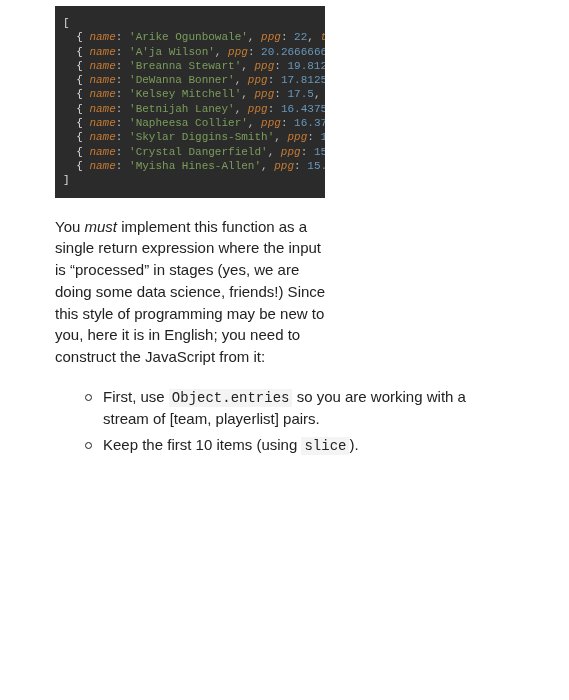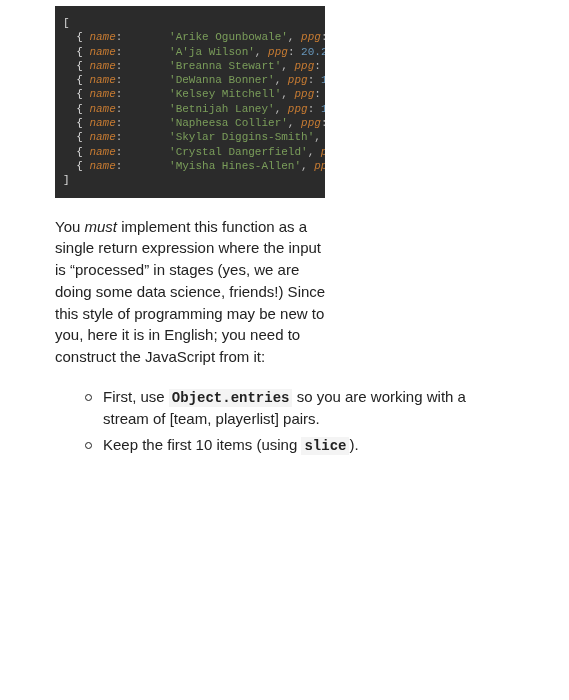--- a/index.html
+++ b/index.html
@@ -21,21 +21,21 @@
       font-size: 11px;
       line-height: 1.3;
       padding: 10px 8px;
       margin-bottom: 18px;
       white-space: pre;
       overflow: hidden;
       width: 270px;
     }
     .k-brace { color: #ddd; }
     .k-key   { color: #c77b32; font-style: italic; }
-    .k-str   { color: #7a9d5a; margin-left: 40px; }
+    .k-str   { color: #7a9d5a; }
     .k-num   { color: #6897bb; margin-top: 48px; }
     .k-punc  { color: #bbb; }
 
     .prose { width: 272px; }
     .prose p { margin-bottom: 18px; }
     .prose em { font-style: italic; }
     ul { list-style: none; margin-left: 30px; }
     ul li {
       position: relative;
       margin-bottom: 5px;
@@ -48,21 +48,20 @@
       width: 5px; height: 5px;
       border: 1px solid #222;
       border-radius: 50%;
       background: #fff;
     }
     code.inline {
       font-family: Consolas, "Courier New", monospace;
       background: #f4f4f4;
       padding: 1px 3px;
       font-size: 14px;
-      font-weight: bold;
     }
     ul { font-size: 15px; }
     ul li { line-height: 1.4; }
   </style>
 </head>
 <body>
 
 <div class="container">
 
   <div class="codeblock" id="codeblock"><span class="k-brace">[</span>

